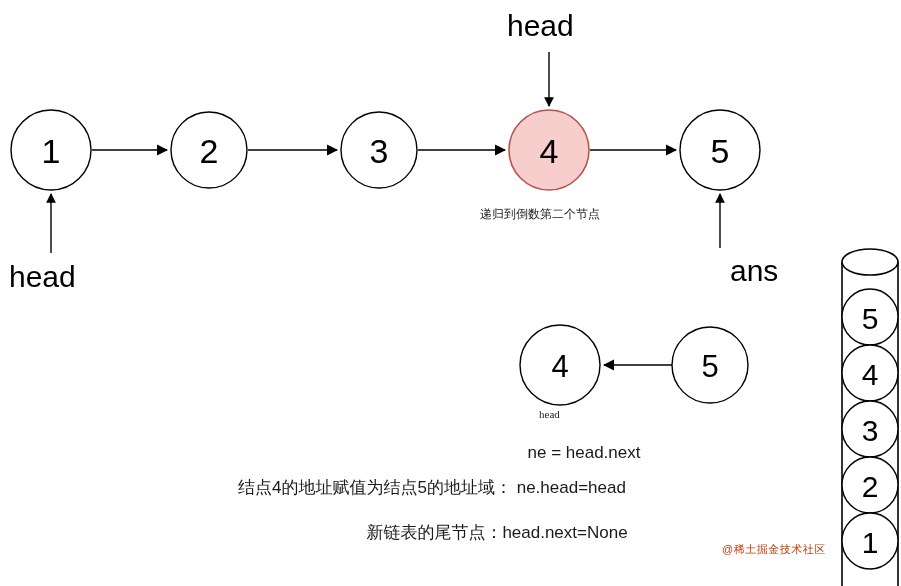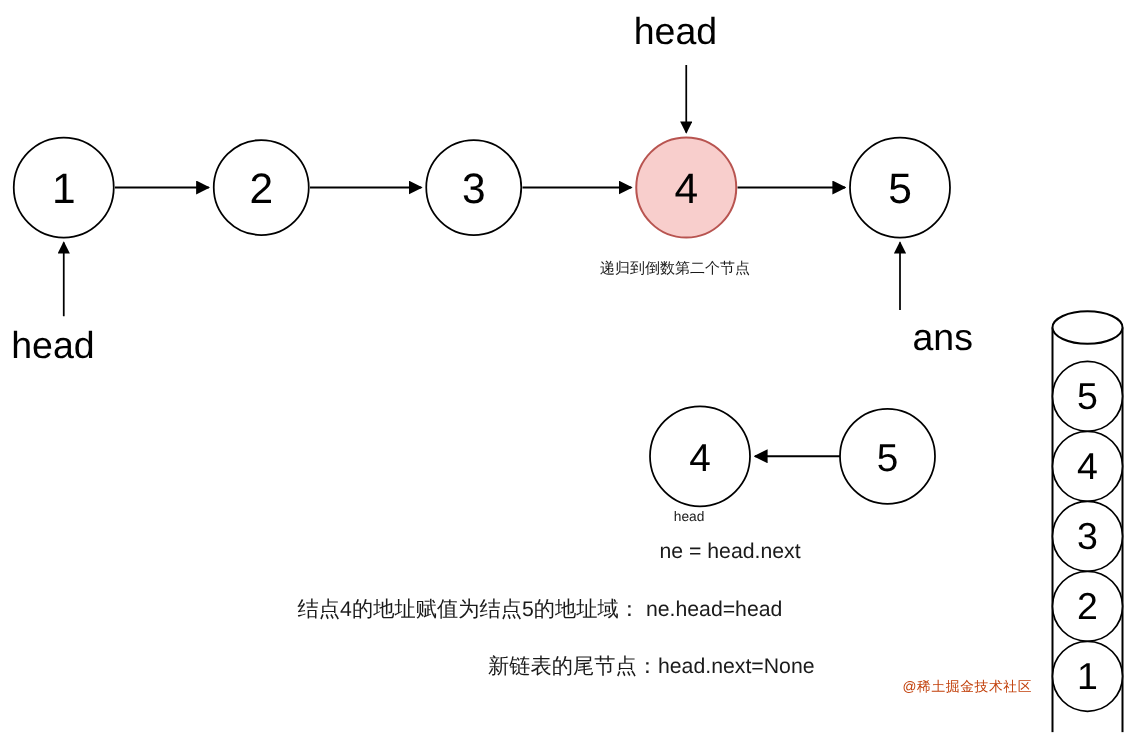--- a/index.html
+++ b/index.html
@@ -73,21 +73,21 @@
   .big-text {
     position: absolute;
     font-family: "Liberation Sans", "DejaVu Sans", sans-serif;
     font-size: 30px;
     color: #000000;
     white-space: nowrap;
     line-height: 1;
   }
   .tiny-text {
     position: absolute;
-    font-family: Liberation Sans, sans-serif;
+    font-family: Liberation Serif, serif;
     font-size: 11px;
     color: #1a1a1a;
     white-space: nowrap;
     line-height: 1;
   }
   .caption-text {
     position: absolute;
     font-family: "Liberation Sans", "DejaVu Sans", sans-serif;
     font-size: 17px;
     color: #1a1a1a;
@@ -175,21 +175,21 @@
   <div class="big-text" style="left:507px; top:11px;">head</div>
 
   <div class="big-text" style="left:9px; top:262px;">head</div>
 
   <div class="big-text" style="left:730px; top:256px;">ans</div>
 
   <div class="tiny-text" style="left:539px; top:409px;">head</div>
 
   <div class="tiny-text" style="left:480px; top:208px; font-size:12px;">递归到倒数第二个节点</div>
 
-  <div class="caption-text" style="left:584px; top:432px;text-align:center;">ne = head.next</div>
+  <div class="caption-text" style="left:584px; top:444px;text-align:center;">ne = head.next</div>
 
   <div class="caption-text" style="left:432px; top:479px;">结点4的地址赋值为结点5的地址域： ne.head=head</div>
 
-  <div class="caption-text" style="left:497px; top:524px;margin-left:24px;">新链表的尾节点：head.next=None</div>
+  <div class="caption-text" style="left:497px; top:524px;">新链表的尾节点：head.next=None</div>
 
   <div class="watermark" style="left:722px; top:542px;">@稀土掘金技术社区</div>
 
 </div>
 
 </body></html>

